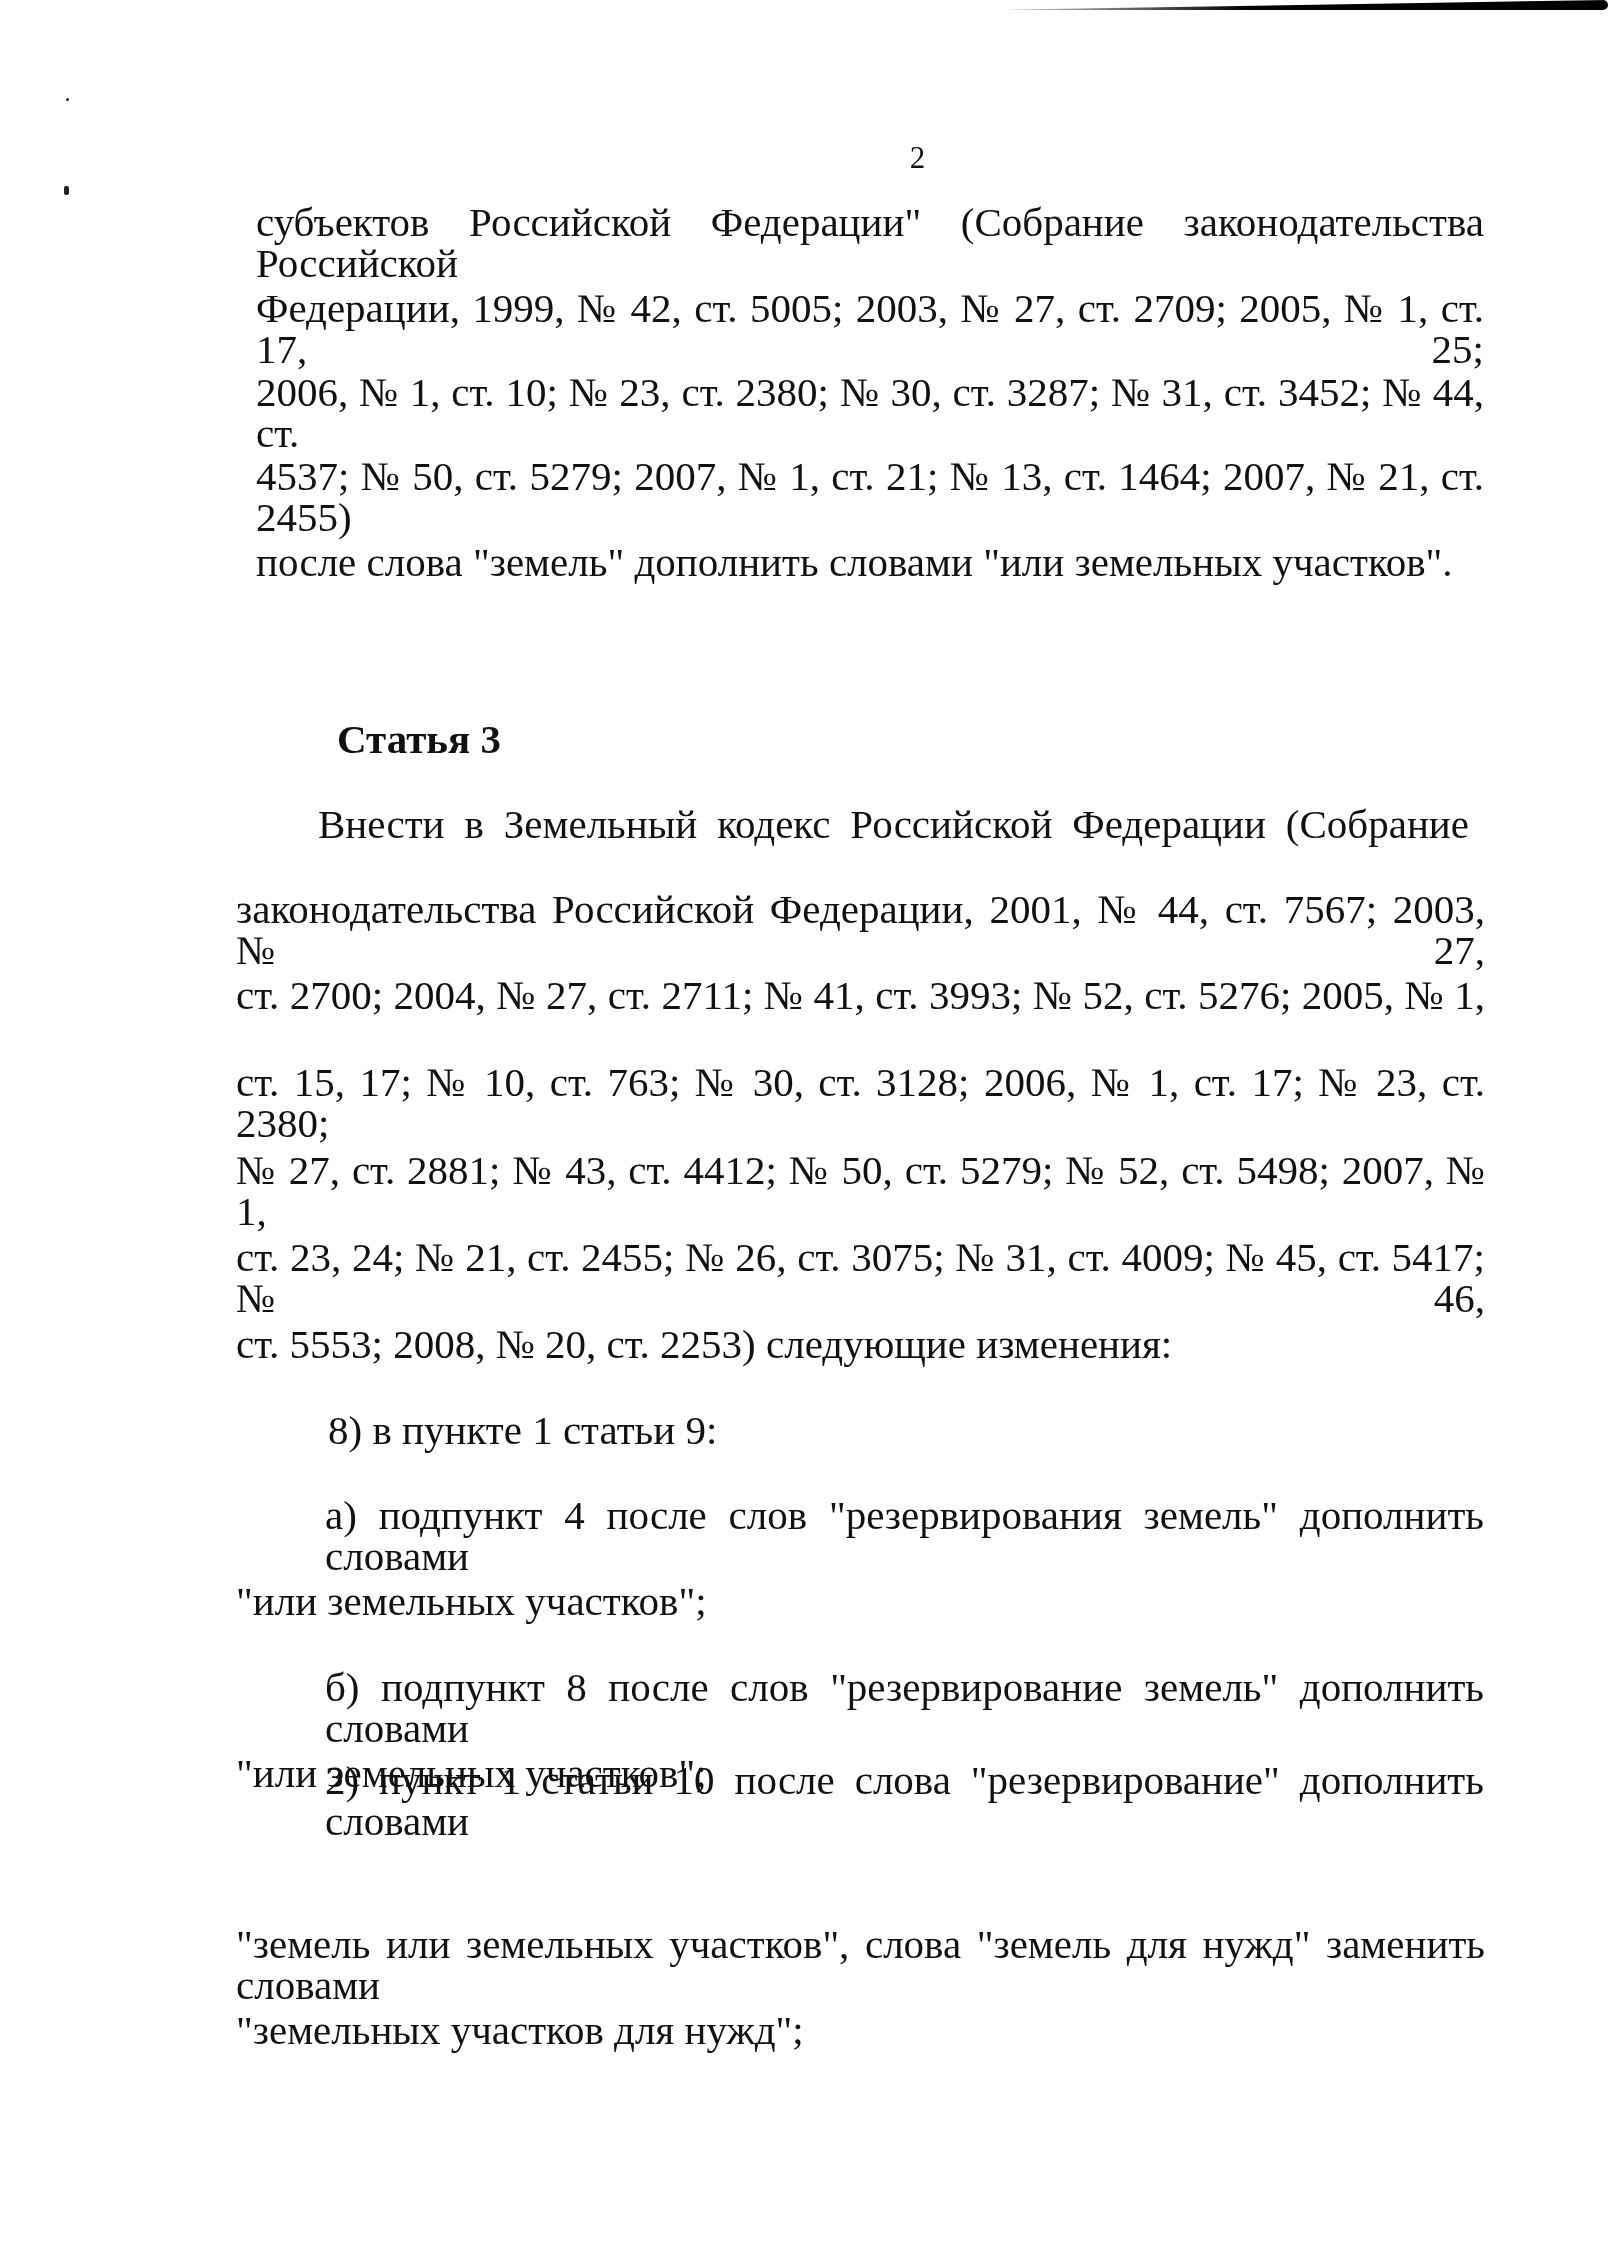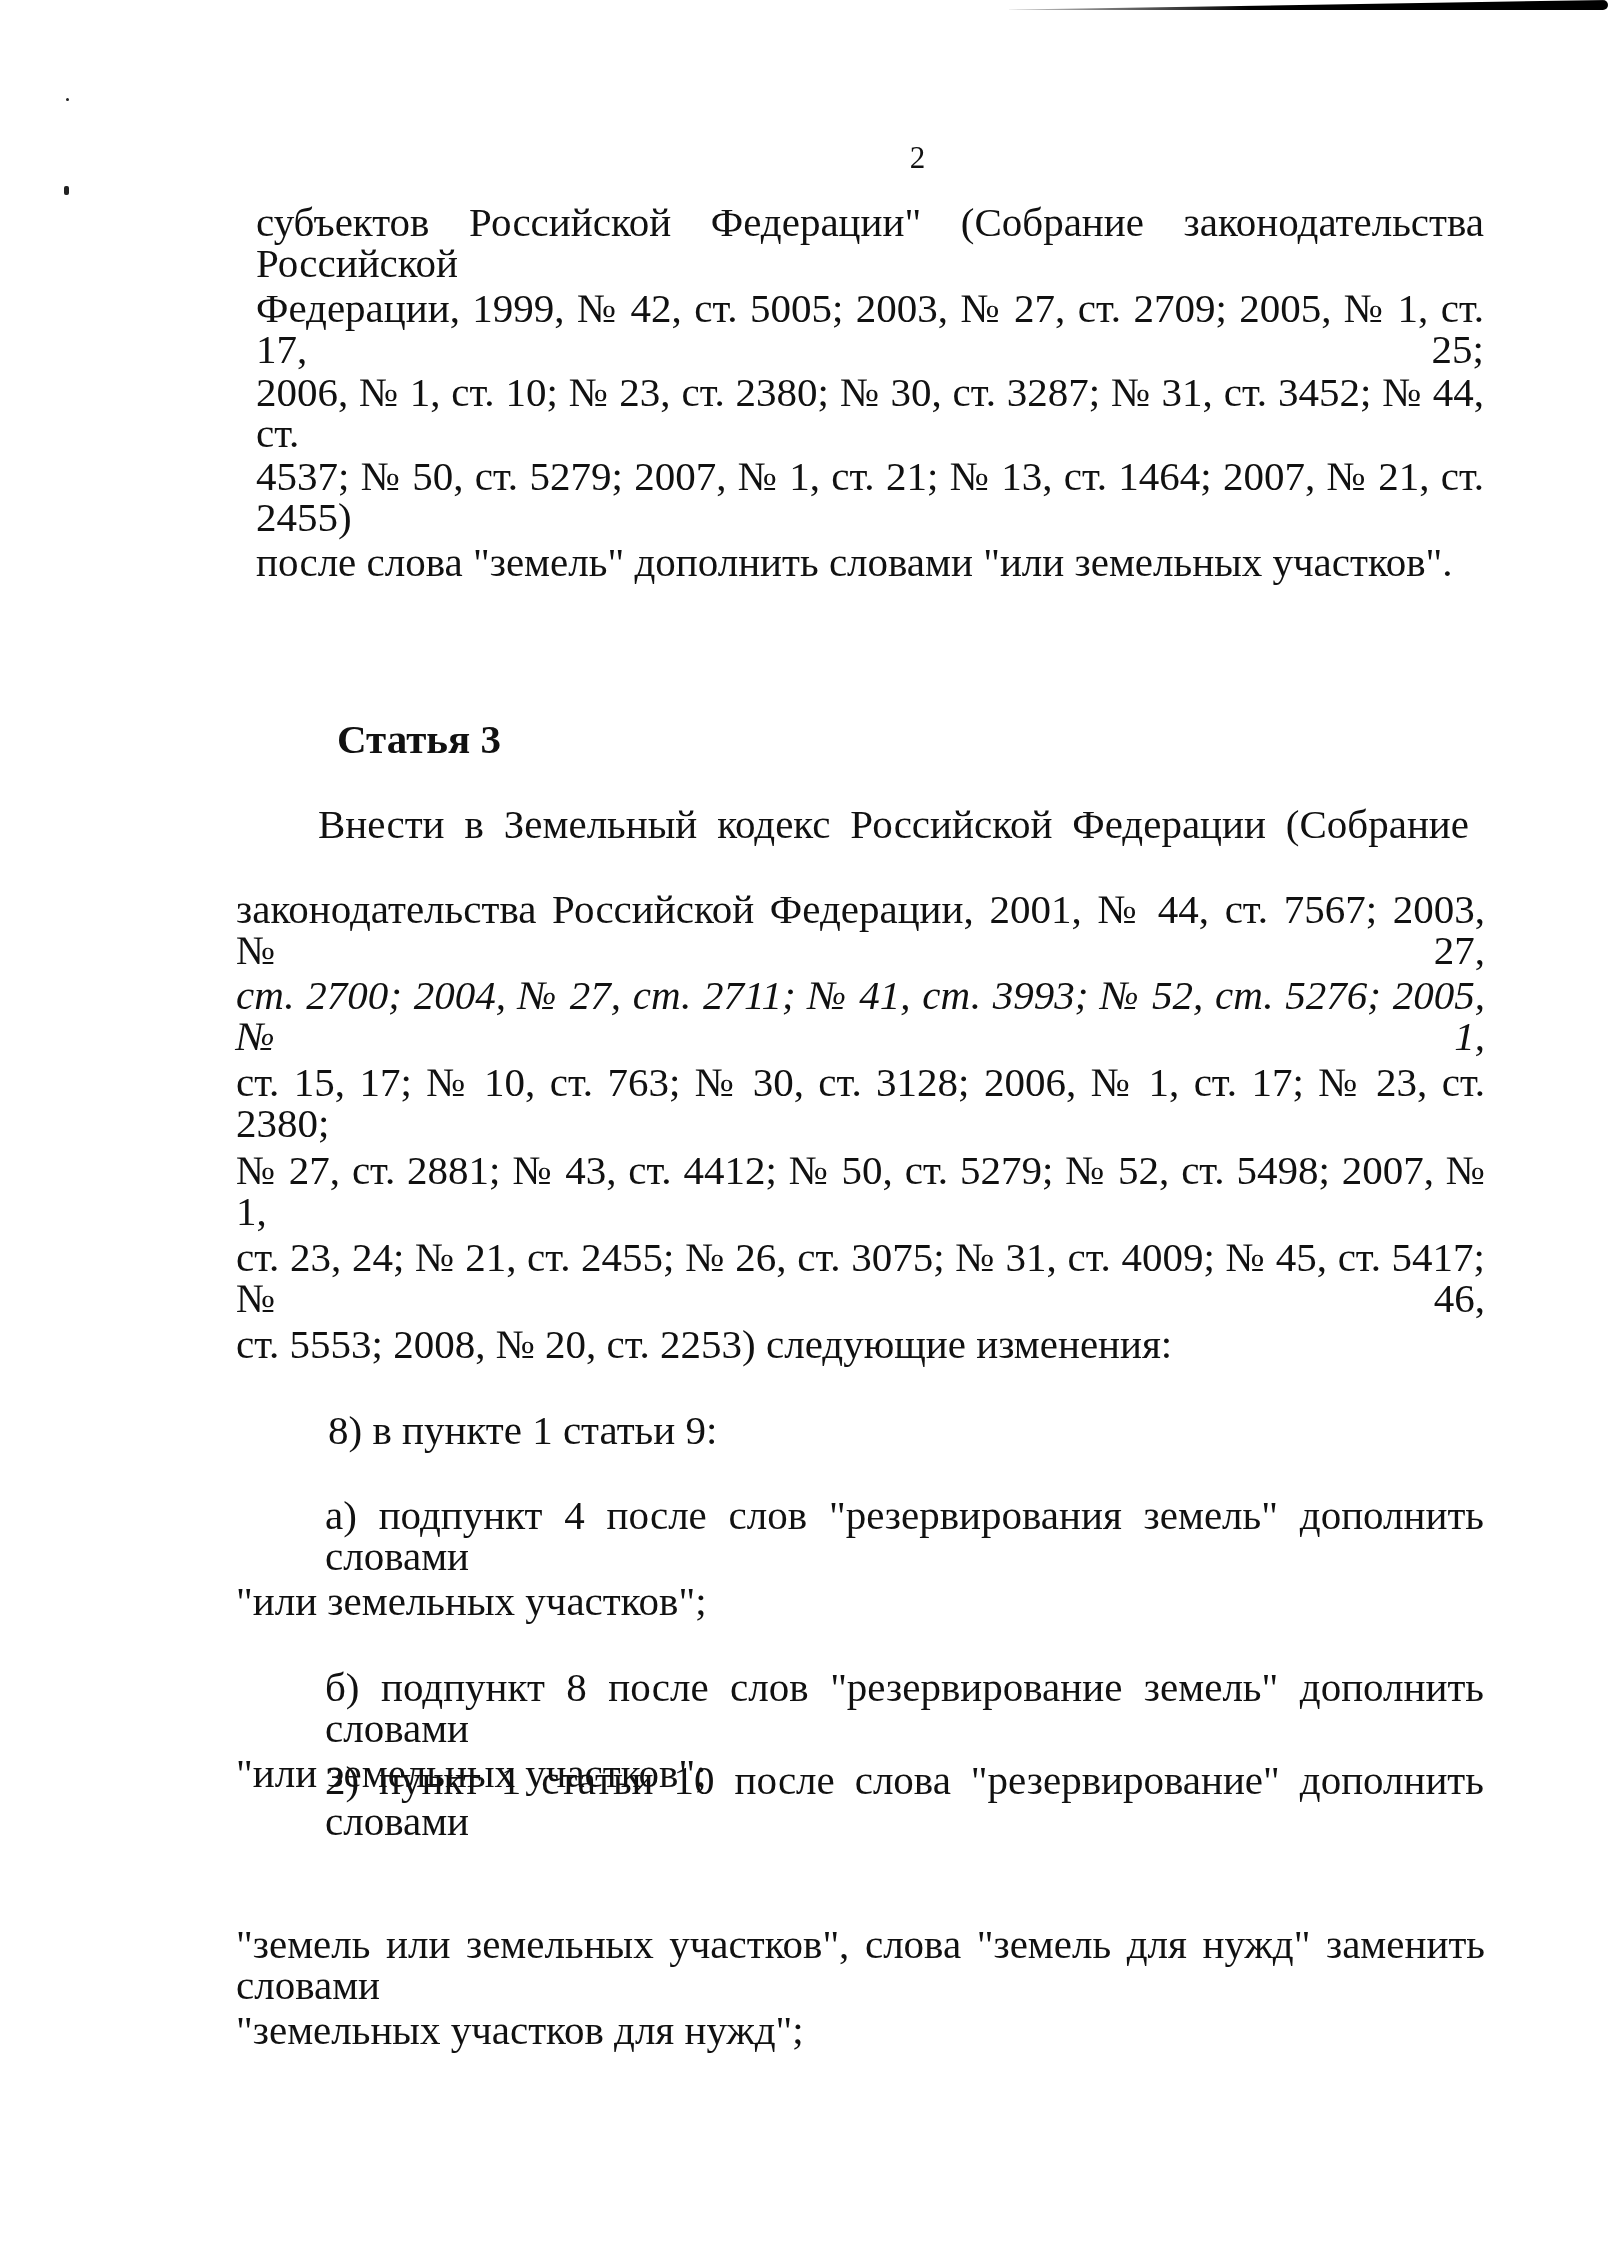--- a/index.html
+++ b/index.html
@@ -48,21 +48,21 @@
   <div class="line full" style="top: 202px; white-space: normal; height: 41px; overflow: visible;">субъектов Российской Федерации" (Собрание законодательства Российской</div>
   <div class="line full" style="top: 288px; white-space: normal; height: 41px; overflow: visible;">Федерации, 1999, № 42, ст. 5005; 2003, № 27, ст. 2709; 2005, № 1, ст. 17, 25;</div>
   <div class="line full" style="top: 372px; white-space: normal; height: 41px; overflow: visible;">2006, № 1, ст. 10; № 23, ст. 2380; № 30, ст. 3287; № 31, ст. 3452; № 44, ст.</div>
   <div class="line full" style="top: 456px; white-space: normal; height: 41px; overflow: visible;">4537; № 50, ст. 5279; 2007, № 1, ст. 21; № 13, ст. 1464; 2007, № 21, ст. 2455)</div>
   <div class="line full last" style="top:542px;">после слова "земель" дополнить словами "или земельных участков".</div>
 
   <div class="line heading" style="top:719px;">Статья 3</div>
 
   <div class="line indent" style="top: 804px; white-space: normal; height: 41px; overflow: visible;">Внести в Земельный кодекс Российской Федерации (Собрание</div>
   <div class="line full-b" style="top: 889px; white-space: normal; height: 41px; overflow: visible;">законодательства Российской Федерации, 2001, № 44, ст. 7567; 2003, № 27,</div>
-  <div class="line full-b" style="top: 975px; white-space: normal; height: 41px; overflow: visible; font-style: italic;">ст. 2700; 2004, № 27, ст. 2711; № 41, ст. 3993; № 52, ст. 5276; 2005, № 1,</div>
+  <div class="line full-b" style="top: 975px; white-space: normal; height: 41px; overflow: visible;">ст. 2700; 2004, № 27, ст. 2711; № 41, ст. 3993; № 52, ст. 5276; 2005, № 1,</div>
   <div class="line full-b" style="top: 1062px; white-space: normal; height: 41px; overflow: visible;">ст. 15, 17; № 10, ст. 763; № 30, ст. 3128; 2006, № 1, ст. 17; № 23, ст. 2380;</div>
   <div class="line full-b" style="top: 1150px; white-space: normal; height: 41px; overflow: visible;">№ 27, ст. 2881; № 43, ст. 4412; № 50, ст. 5279; № 52, ст. 5498; 2007, № 1,</div>
   <div class="line full-b" style="top: 1237px; white-space: normal; height: 41px; overflow: visible;">ст. 23, 24; № 21, ст. 2455; № 26, ст. 3075; № 31, ст. 4009; № 45, ст. 5417; № 46,</div>
   <div class="line full-b last" style="top:1324px;">ст. 5553; 2008, № 20, ст. 2253) следующие изменения:</div>
 
   <div class="line indent last" style="left:328px;top:1410px;">8) в пункте 1 статьи 9:</div>
   <div class="line indent" style="left: 325px; width: 1159px; top: 1495px; white-space: normal; height: 41px; overflow: visible;">а) подпункт 4 после слов "резервирования земель" дополнить словами</div>
   <div class="line full-b last" style="top:1581px;">"или земельных участков";</div>
   <div class="line indent" style="left: 325px; width: 1159px; top: 1667px; white-space: normal; height: 41px; overflow: visible;">б) подпункт 8 после слов "резервирование земель" дополнить словами</div>
   <div class="line full-b last" style="top:1753px;">"или земельных участков";</div>

